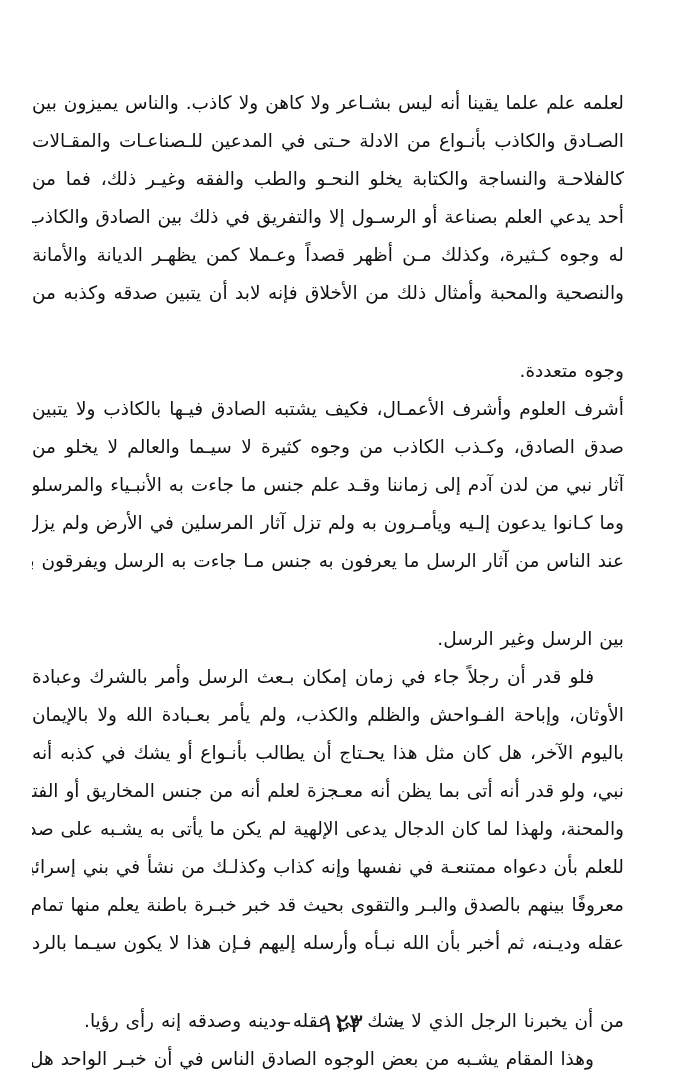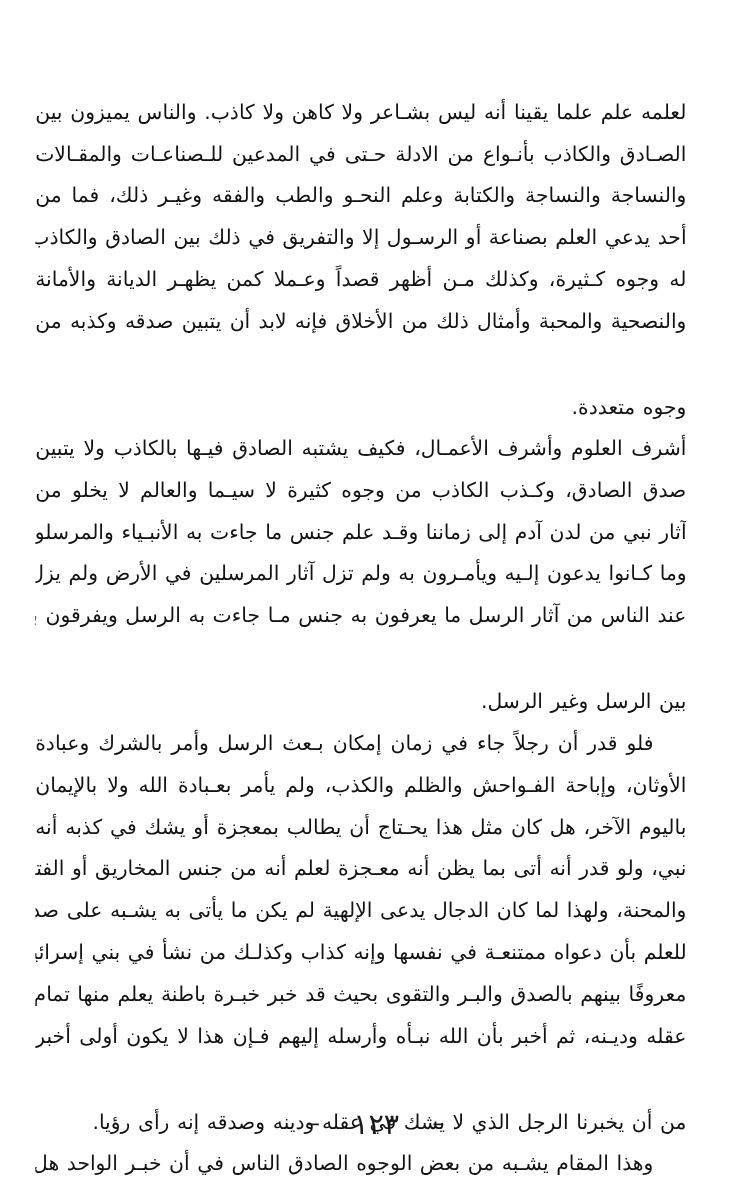--- a/index.html
+++ b/index.html
@@ -71,43 +71,43 @@
 </style>
 </head>
 <body>
 
 <div class="page">
 
   <main class="text-block">
       <div class="paragraph">
         <div class="line">لعلمه علم علما يقينا أنه ليس بشـاعر ولا كاهن ولا كاذب. والناس يميزون بين</div>
         <div class="line">الصـادق والكاذب بأنـواع من الادلة حـتى في المدعين للـصناعـات والمقـالات</div>
-        <div class="line">والنساجة والنساجة والكتابة وعلم النحـو والطب والفقه وغيـر ذلك، فما من</div>
+        <div class="line">كالفلاحـة والنساجة والكتابة يخلو النحـو والطب والفقه وغيـر ذلك، فما من</div>
         <div class="line">أحد يدعي العلم بصناعة أو الرسـول إلا والتفريق في ذلك بين الصادق والكاذب</div>
         <div class="line">له وجوه كـثيرة، وكذلك مـن أظهر قصداً وعـملا كمن يظهـر الديانة والأمانة</div>
         <div class="line">والنصحية والمحبة وأمثال ذلك من الأخلاق فإنه لابد أن يتبين صدقه وكذبه من</div>
         <div class="line end">وجوه متعددة.</div>
       </div>
       <div class="paragraph">
         <div class="line">أشرف العلوم وأشرف الأعمـال، فكيف يشتبه الصادق فيـها بالكاذب ولا يتبين</div>
         <div class="line">صدق الصادق، وكـذب الكاذب من وجوه كثيرة لا سيـما والعالم لا يخلو من</div>
         <div class="line">آثار نبي من لدن آدم إلى زماننا وقـد علم جنس ما جاءت به الأنبـياء والمرسلون</div>
         <div class="line">وما كـانوا يدعون إلـيه ويأمـرون به ولم تزل آثار المرسلين في الأرض ولم يزل</div>
         <div class="line">عند الناس من آثار الرسل ما يعرفون به جنس مـا جاءت به الرسل ويفرقون به</div>
         <div class="line end">بين الرسل وغير الرسل.</div>
       </div>
       <div class="paragraph">
         <div class="line indent">فلو قدر أن رجلاً جاء في زمان إمكان بـعث الرسل وأمر بالشرك وعبادة</div>
         <div class="line">الأوثان، وإباحة الفـواحش والظلم والكذب، ولم يأمر بعـبادة الله ولا بالإيمان</div>
-        <div class="line">باليوم الآخر، هل كان مثل هذا يحـتاج أن يطالب بمعجزة أو يشك في كذبه أنه</div>
+        <div class="line">باليوم الآخر، هل كان مثل هذا يحـتاج أن يطالب بأنـواع أو يشك في كذبه أنه</div>
         <div class="line">نبي، ولو قدر أنه أتى بما يظن أنه معـجزة لعلم أنه من جنس المخاريق أو الفتن</div>
         <div class="line">والمحنة، ولهذا لما كان الدجال يدعى الإلهية لم يكن ما يأتى به يشـبه على صدقه</div>
         <div class="line">للعلم بأن دعواه ممتنعـة في نفسها وإنه كذاب وكذلـك من نشأ في بني إسرائيل</div>
         <div class="line">معروفًا بينهم بالصدق والبـر والتقوى بحيث قد خبر خبـرة باطنة يعلم منها تمام</div>
-        <div class="line">عقله وديـنه، ثم أخبر بأن الله نبـأه وأرسله إليهم فـإن هذا لا يكون أولى أخبر</div>
+        <div class="line">عقله وديـنه، ثم أخبر بأن الله نبـأه وأرسله إليهم فـإن هذا لا يكون سيـما بالرد</div>
         <div class="line end">من أن يخبرنا الرجل الذي لا يشك في عقله ودينه وصدقه إنه رأى رؤيا.</div>
       </div>
       <div class="paragraph">
         <div class="line indent">وهذا المقام يشـبه من بعض الوجوه الصادق الناس في أن خبـر الواحد هل</div>
       </div>
     </main>
 
   <div class="footer">
     <span class="dash">–</span>
     <span class="page-number">١٢٣</span>

